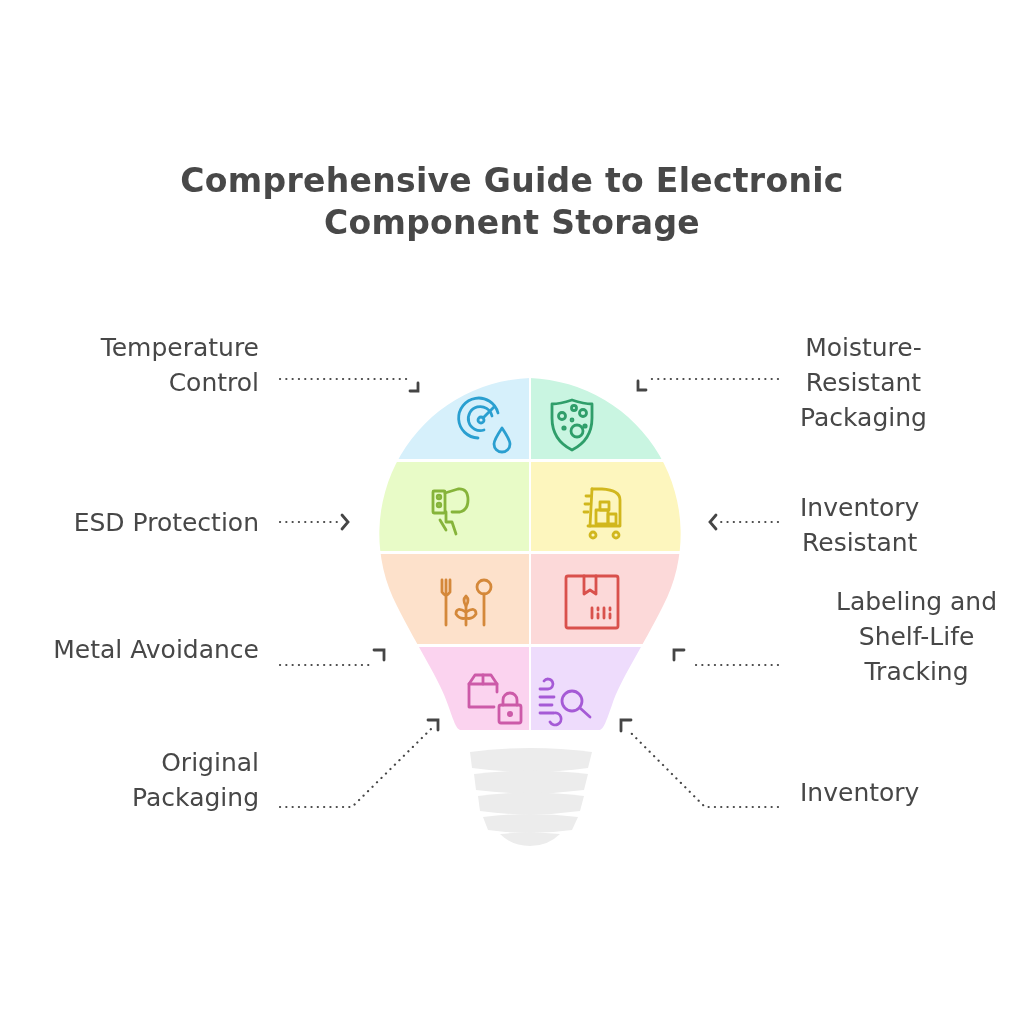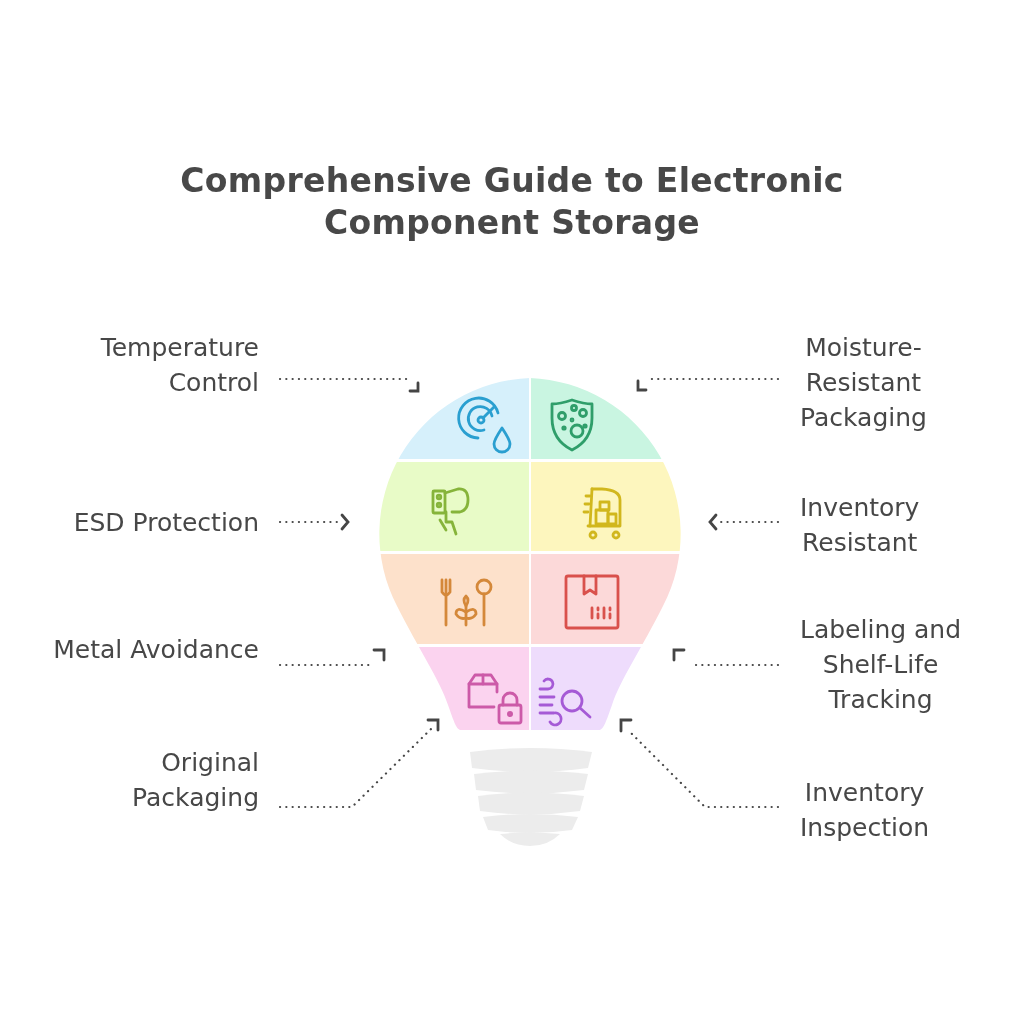--- a/index.html
+++ b/index.html
@@ -191,21 +191,20 @@
 
 <div class="label right" style="top: 330px;">
   <span>Moisture-</span>
   <span>Resistant</span>
   <span>Packaging</span>
 </div>
 <div class="label right" style="top: 490px;">
   <span>Inventory</span>
   <span>Resistant</span>
 </div>
-<div class="label right" style="top: 612px;">
+<div class="label right" style="top: 584px; margin-left: 36px;">
   <span>Labeling and</span>
   <span>Shelf-Life</span>
   <span>Tracking</span>
 </div>
 <div class="label right" style="top: 775px;">
   <span>Inventory</span>
-  <span>Inspection</span>
 </div>
 
 </body></html>

